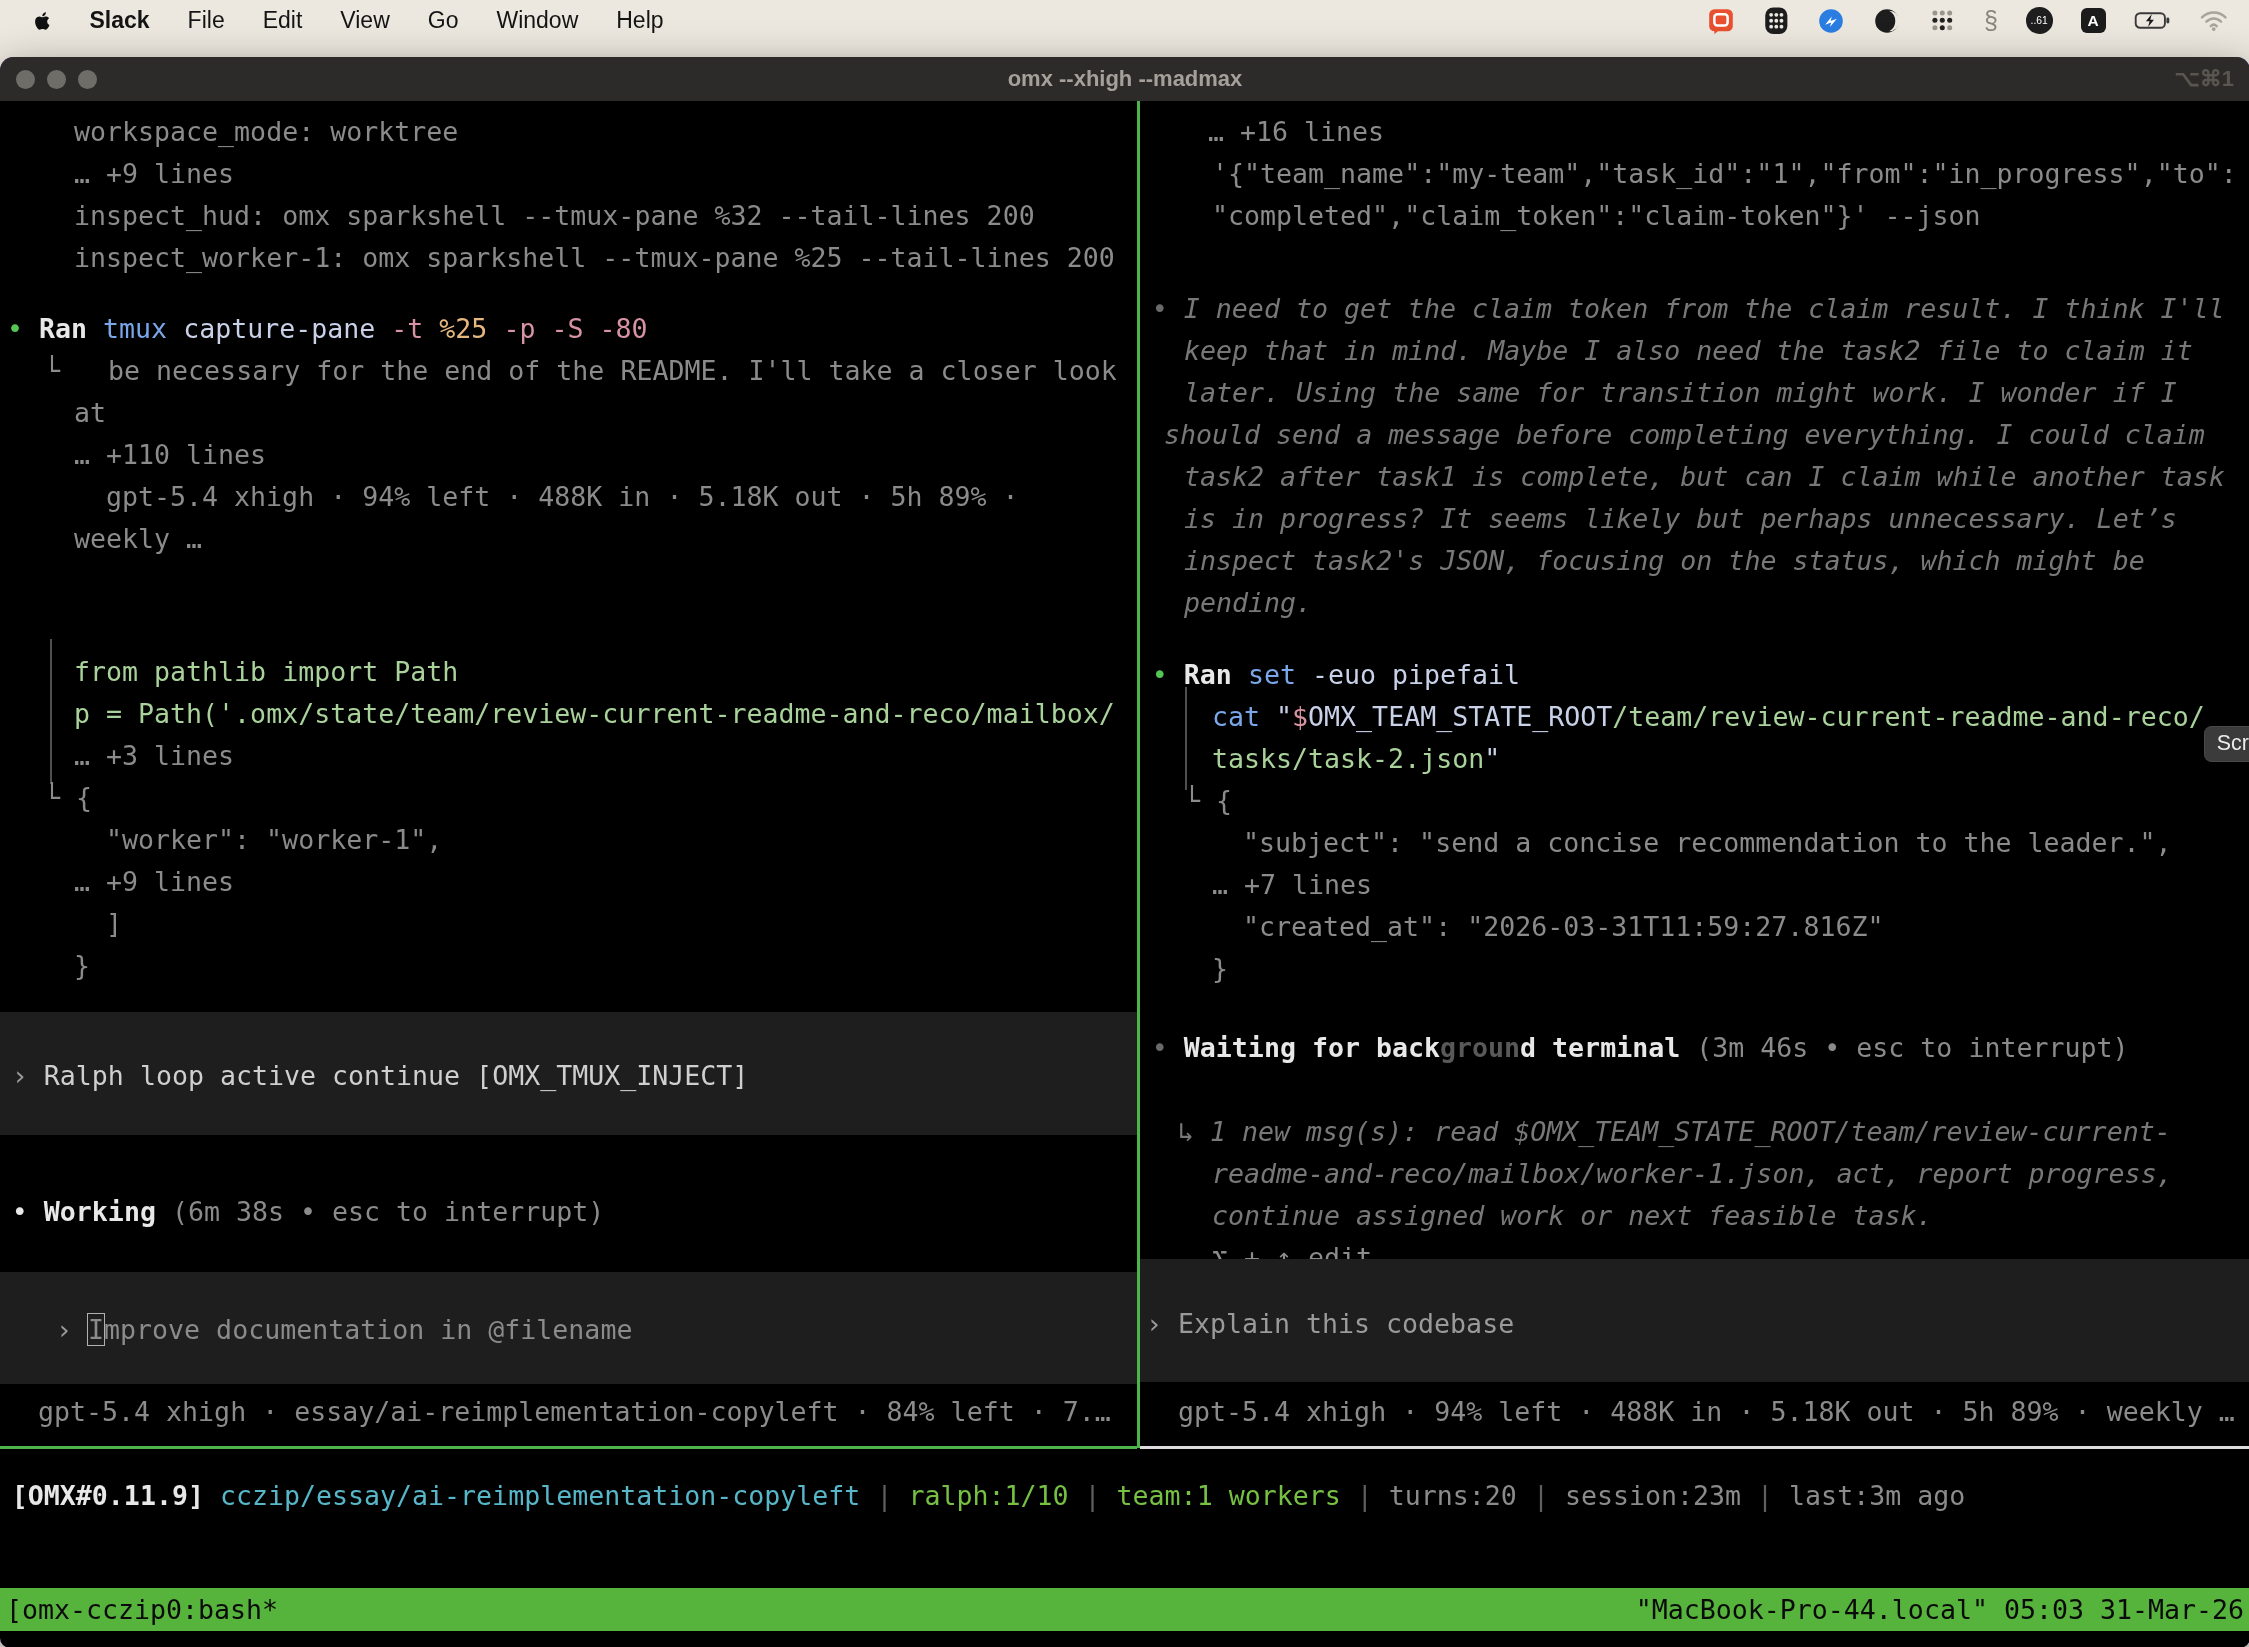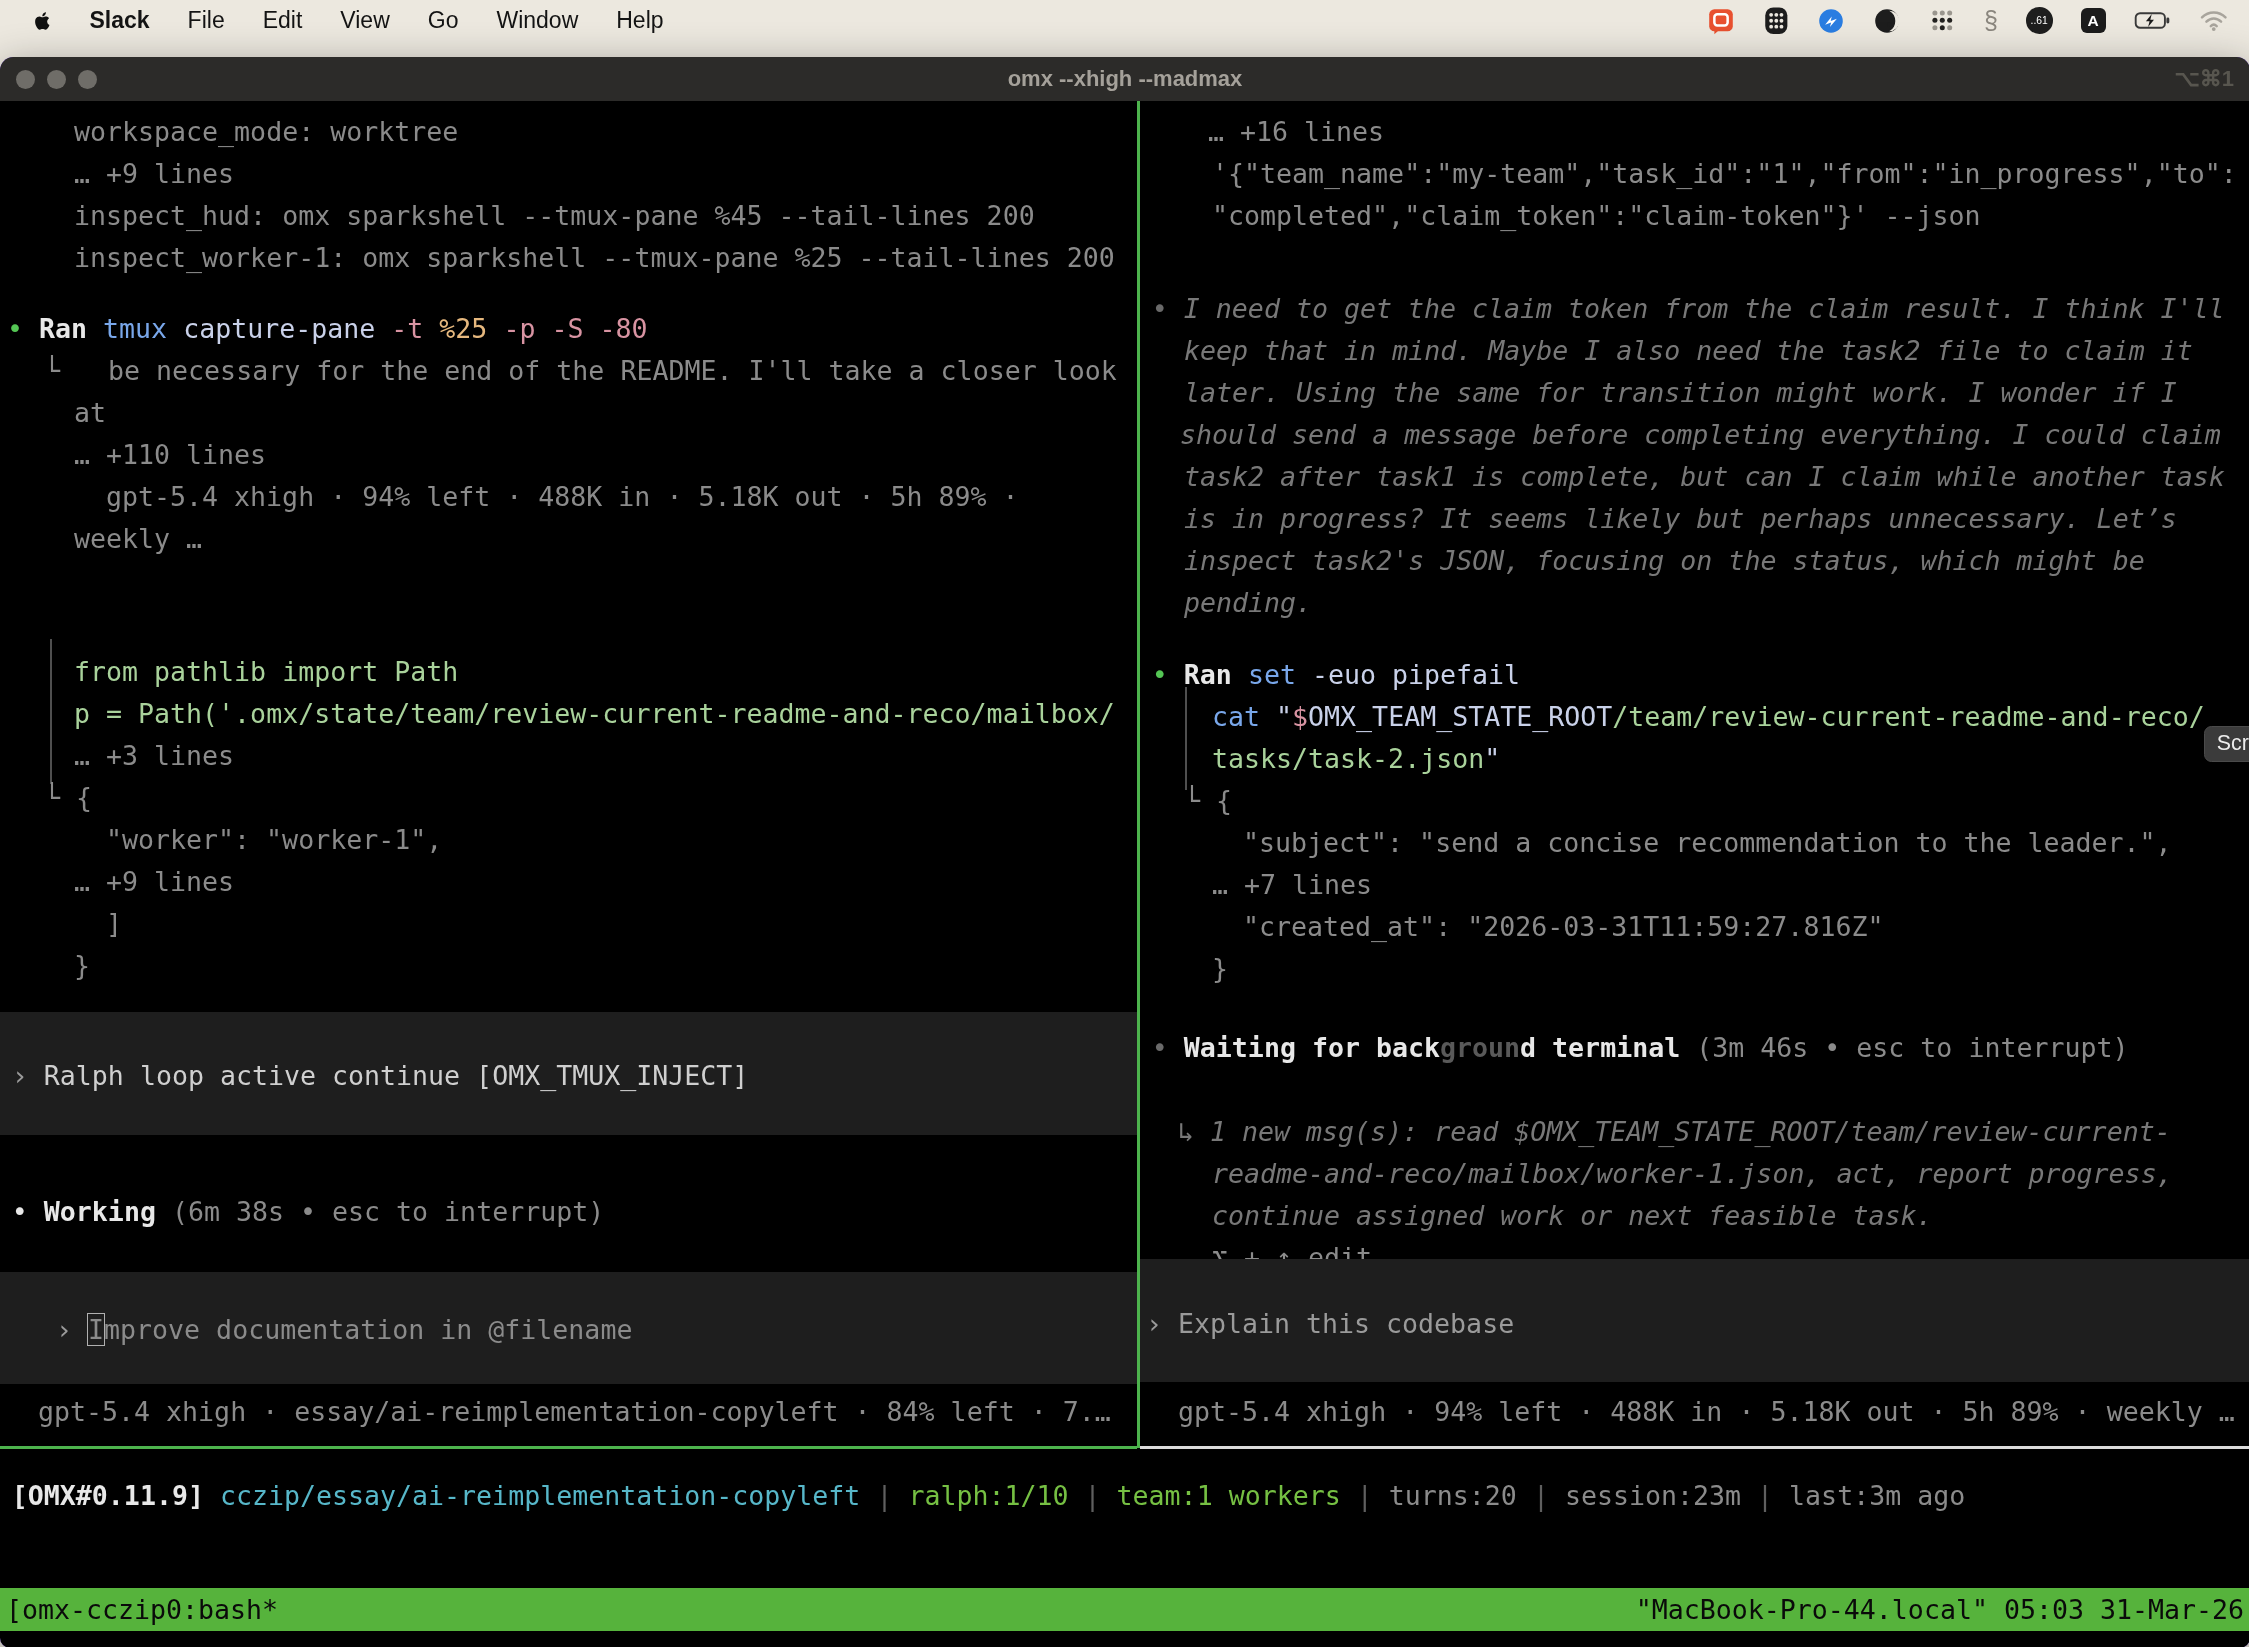--- a/index.html
+++ b/index.html
@@ -180,21 +180,21 @@
     </span>
     <span class="win-title">omx --xhigh --madmax</span>
     <span class="win-shortcut">⌥⌘1</span>
   </div>
 
   <div class="term">
     <div class="pane" id="left-pane">
         <div class="tblock" style="top: 10.3px;">
           <div class="tline" style="padding-left: 74px;"><span class="c-dim">workspace_mode: worktree</span></div>
           <div class="tline" style="padding-left: 74px;"><span class="c-dim">… +9 lines</span></div>
-          <div class="tline" style="padding-left: 74px;"><span class="c-dim">inspect_hud: omx sparkshell --tmux-pane %45 --tail-lines 200</span></div>
+          <div class="tline" style="padding-left: 74px;"><span class="c-dim">inspect_hud: omx sparkshell --tmux-pane %32 --tail-lines 200</span></div>
           <div class="tline" style="padding-left: 74px;"><span class="c-dim">inspect_worker-1: omx sparkshell --tmux-pane %25 --tail-lines 200</span></div>
         </div>
         <div class="tblock" style="top: 207px;">
           <div class="tline" style="padding-left: 7px;"><span class="c-bulletG">• </span><span class="c-bold">Ran </span><span class="c-blue">tmux </span><span class="c-lav">capture-pane </span><span class="c-pink">-t </span><span class="c-orange">%25 </span><span class="c-pink">-p -S -80</span></div>
           <div class="tline" style="padding-left: 44px;"><span class="c-dim">└   be necessary for the end of the README. I'll take a closer look</span></div>
           <div class="tline" style="padding-left: 74px;"><span class="c-dim">at</span></div>
           <div class="tline" style="padding-left: 74px;"><span class="c-dim">… +110 lines</span></div>
           <div class="tline" style="padding-left: 106px;"><span class="c-dim">gpt-5.4 xhigh · 94% left · 488K in · 5.18K out · 5h 89% ·</span></div>
           <div class="tline" style="padding-left: 74px;"><span class="c-dim">weekly …</span></div>
         </div>
@@ -228,21 +228,21 @@
     <div class="pane" id="right-pane">
         <div class="tblock" style="top: 10.3px;">
           <div class="tline" style="padding-left: 68px;"><span class="c-dim">… +16 lines</span></div>
           <div class="tline" style="padding-left: 72px;"><span class="c-dim">'{"team_name":"my-team","task_id":"1","from":"in_progress","to":</span></div>
           <div class="tline" style="padding-left: 72px;"><span class="c-dim">"completed","claim_token":"claim-token"}' --json</span></div>
         </div>
         <div class="tblock" style="top: 187px;">
           <div class="tline" style="padding-left: 11.8px;"><span class="c-bulletD">• </span><span class="c-it">I need to get the claim token from the claim result. I think I'll</span></div>
           <div class="tline" style="padding-left: 44px;"><span class="c-it">keep that in mind. Maybe I also need the task2 file to claim it</span></div>
           <div class="tline" style="padding-left: 44px;"><span class="c-it">later. Using the same for transition might work. I wonder if I</span></div>
-          <div class="tline" style="padding-left: 40px;"><span class="c-it">should send a message before completing everything. I could claim</span></div>
+          <div class="tline" style="padding-left: 24px;"><span class="c-it">should send a message before completing everything. I could claim</span></div>
           <div class="tline" style="padding-left: 44px;"><span class="c-it">task2 after task1 is complete, but can I claim while another task</span></div>
           <div class="tline" style="padding-left: 44px;"><span class="c-it">is in progress? It seems likely but perhaps unnecessary. Let’s</span></div>
           <div class="tline" style="padding-left: 44px;"><span class="c-it">inspect task2's JSON, focusing on the status, which might be</span></div>
           <div class="tline" style="padding-left: 44px;"><span class="c-it">pending.</span></div>
         </div>
         <div class="vline" style="left: 45px; top: 586px; height: 103px;"></div>
         <div class="tblock" style="top: 553px;">
           <div class="tline" style="padding-left: 11.8px;"><span class="c-bulletG">• </span><span class="c-bold">Ran </span><span class="c-blue">set </span><span class="c-lav">-euo pipefail</span></div>
           <div class="tline" style="padding-left: 72px;"><span class="c-blue">cat </span><span class="c-lav">"</span><span class="c-pink">$</span><span class="c-lav">OMX_TEAM_STATE_ROOT</span><span class="c-green">/team/review-current-readme-and-reco/</span></div>
           <div class="tline" style="padding-left: 72px;"><span class="c-green">tasks/task-2.json</span><span class="c-lav">"</span></div>

